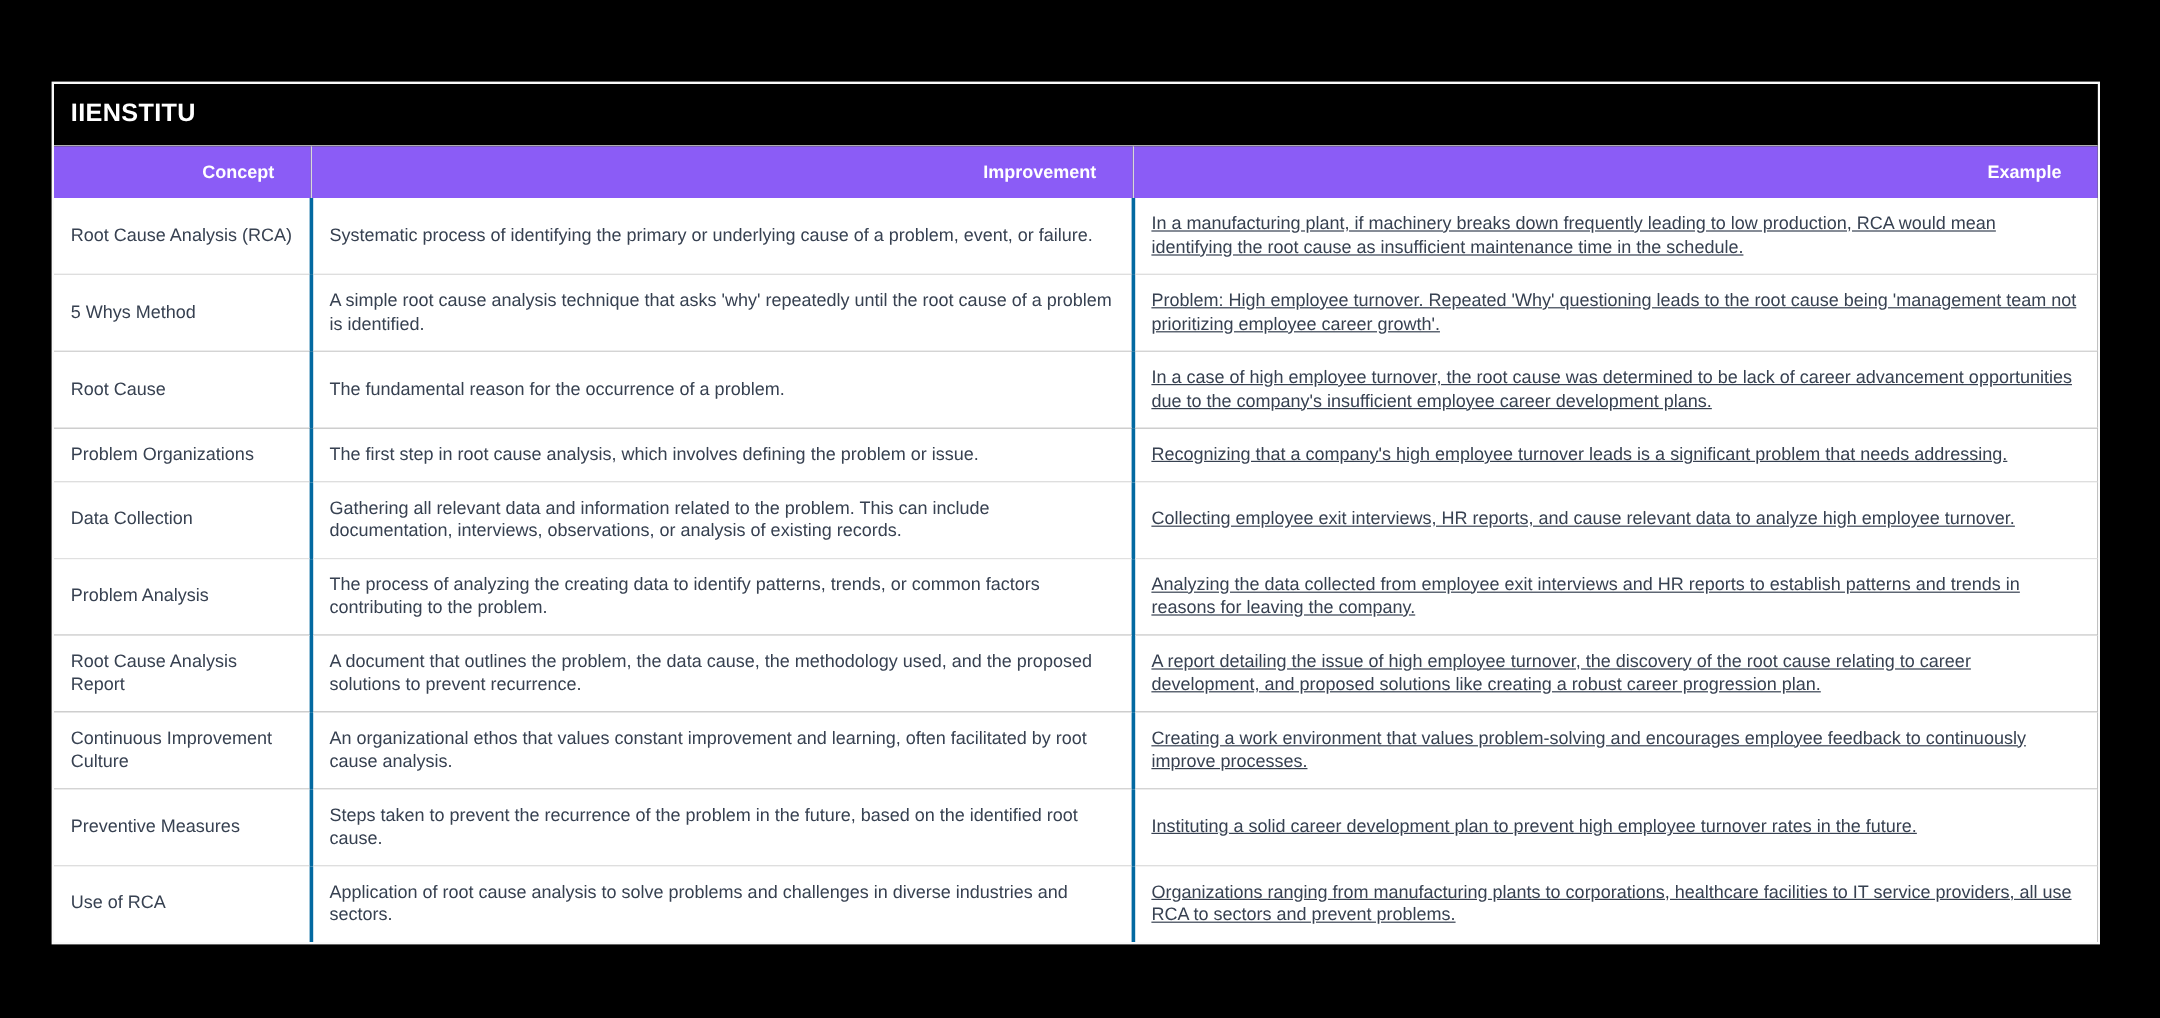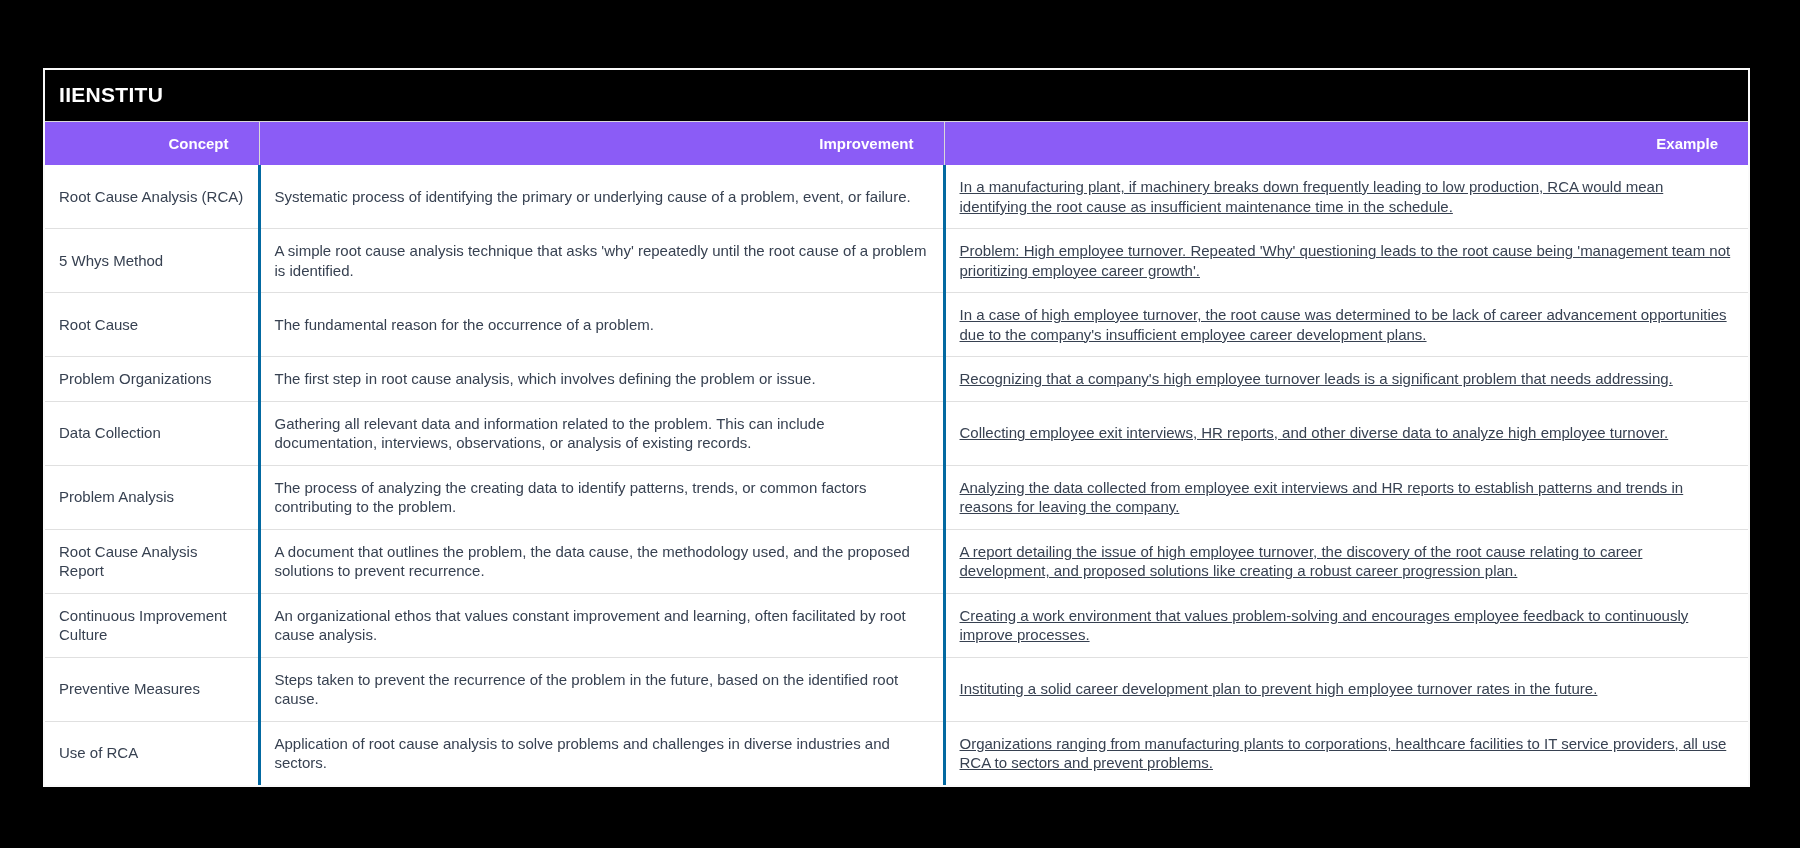--- a/index.html
+++ b/index.html
@@ -95,21 +95,21 @@
           <td>In a case of high employee turnover, the root cause was determined to be lack of career advancement opportunities due to the company's insufficient employee career development plans.</td>
         </tr>
         <tr>
           <td>Problem Organizations</td>
           <td>The first step in root cause analysis, which involves defining the problem or issue.</td>
           <td>Recognizing that a company's high employee turnover leads is a significant problem that needs addressing.</td>
         </tr>
         <tr>
           <td>Data Collection</td>
           <td>Gathering all relevant data and information related to the problem. This can include documentation, interviews, observations, or analysis of existing records.</td>
-          <td>Collecting employee exit interviews, HR reports, and other diverse data to analyze high employee turnover.</td>
+          <td>Collecting employee exit interviews, HR reports, and cause relevant data to analyze high employee turnover.</td>
         </tr>
         <tr>
           <td>Problem Analysis</td>
           <td>The process of analyzing the creating data to identify patterns, trends, or common factors contributing to the problem.</td>
           <td>Analyzing the data collected from employee exit interviews and HR reports to establish patterns and trends in reasons for leaving the company.</td>
         </tr>
         <tr>
           <td>Root Cause Analysis Report</td>
           <td>A document that outlines the problem, the data cause, the methodology used, and the proposed solutions to prevent recurrence.</td>
           <td>A report detailing the issue of high employee turnover, the discovery of the root cause relating to career development, and proposed solutions like creating a robust career progression plan.</td>

